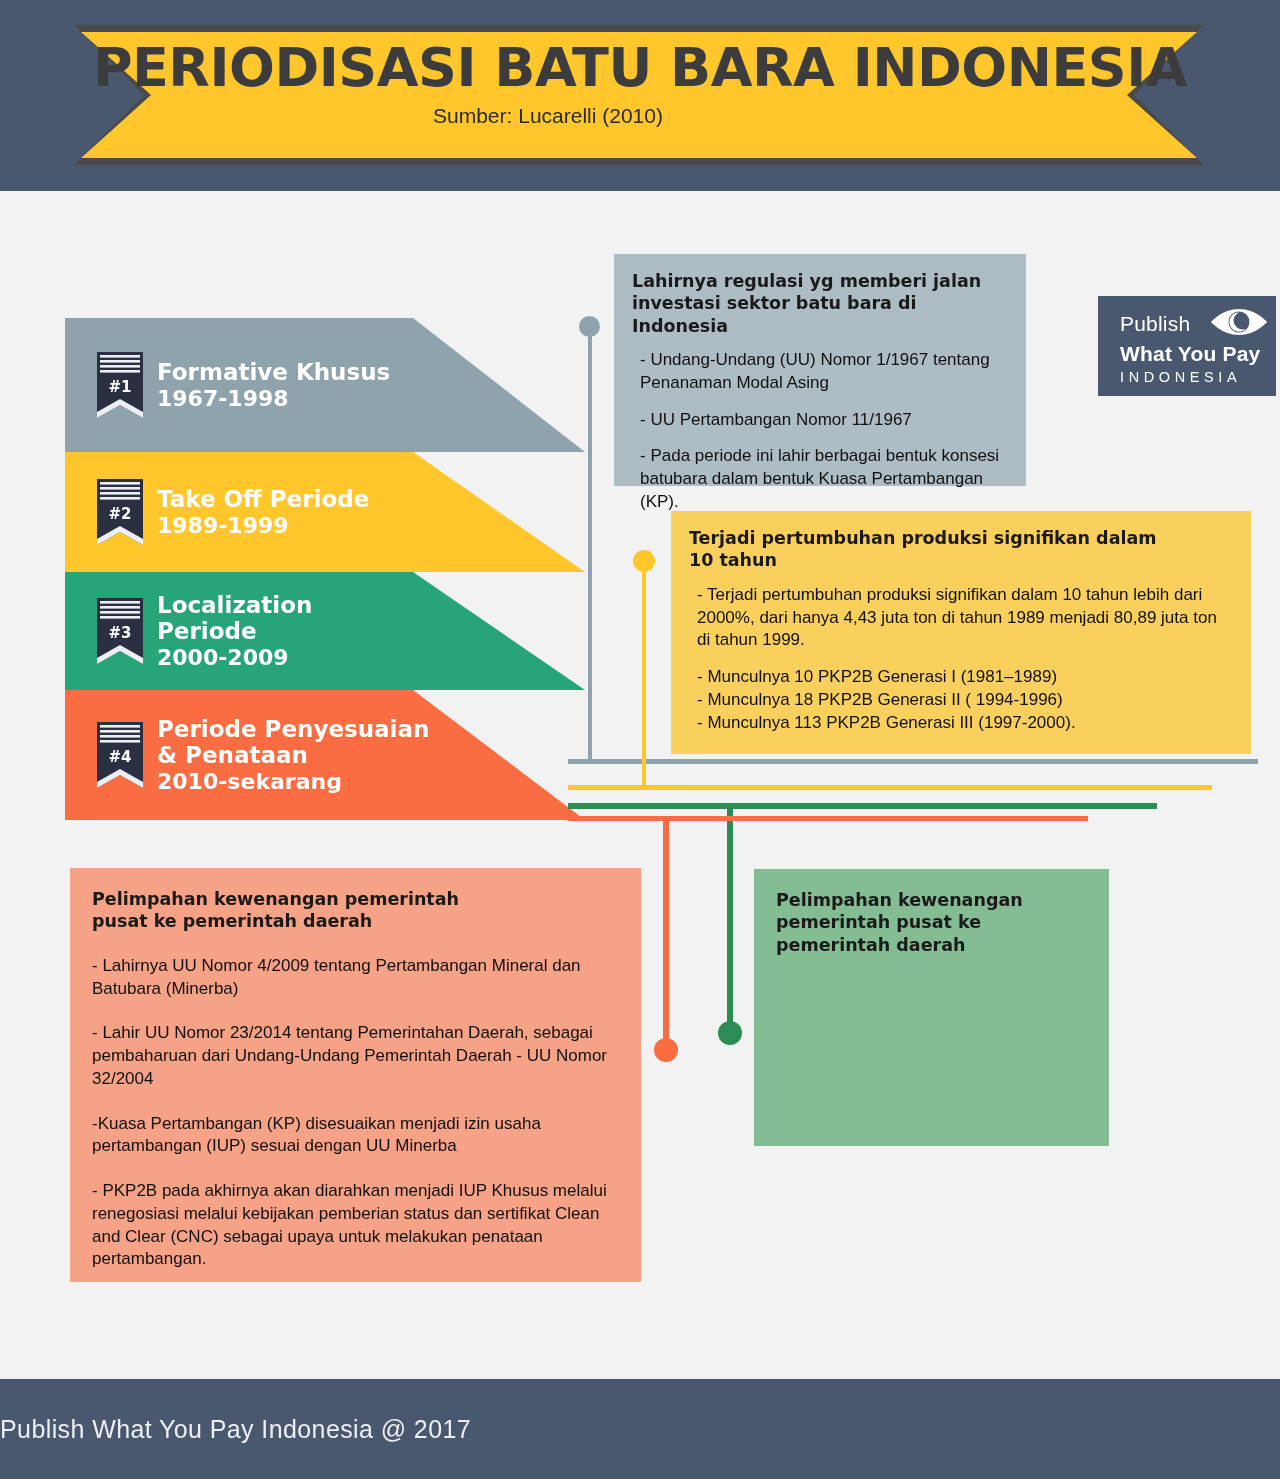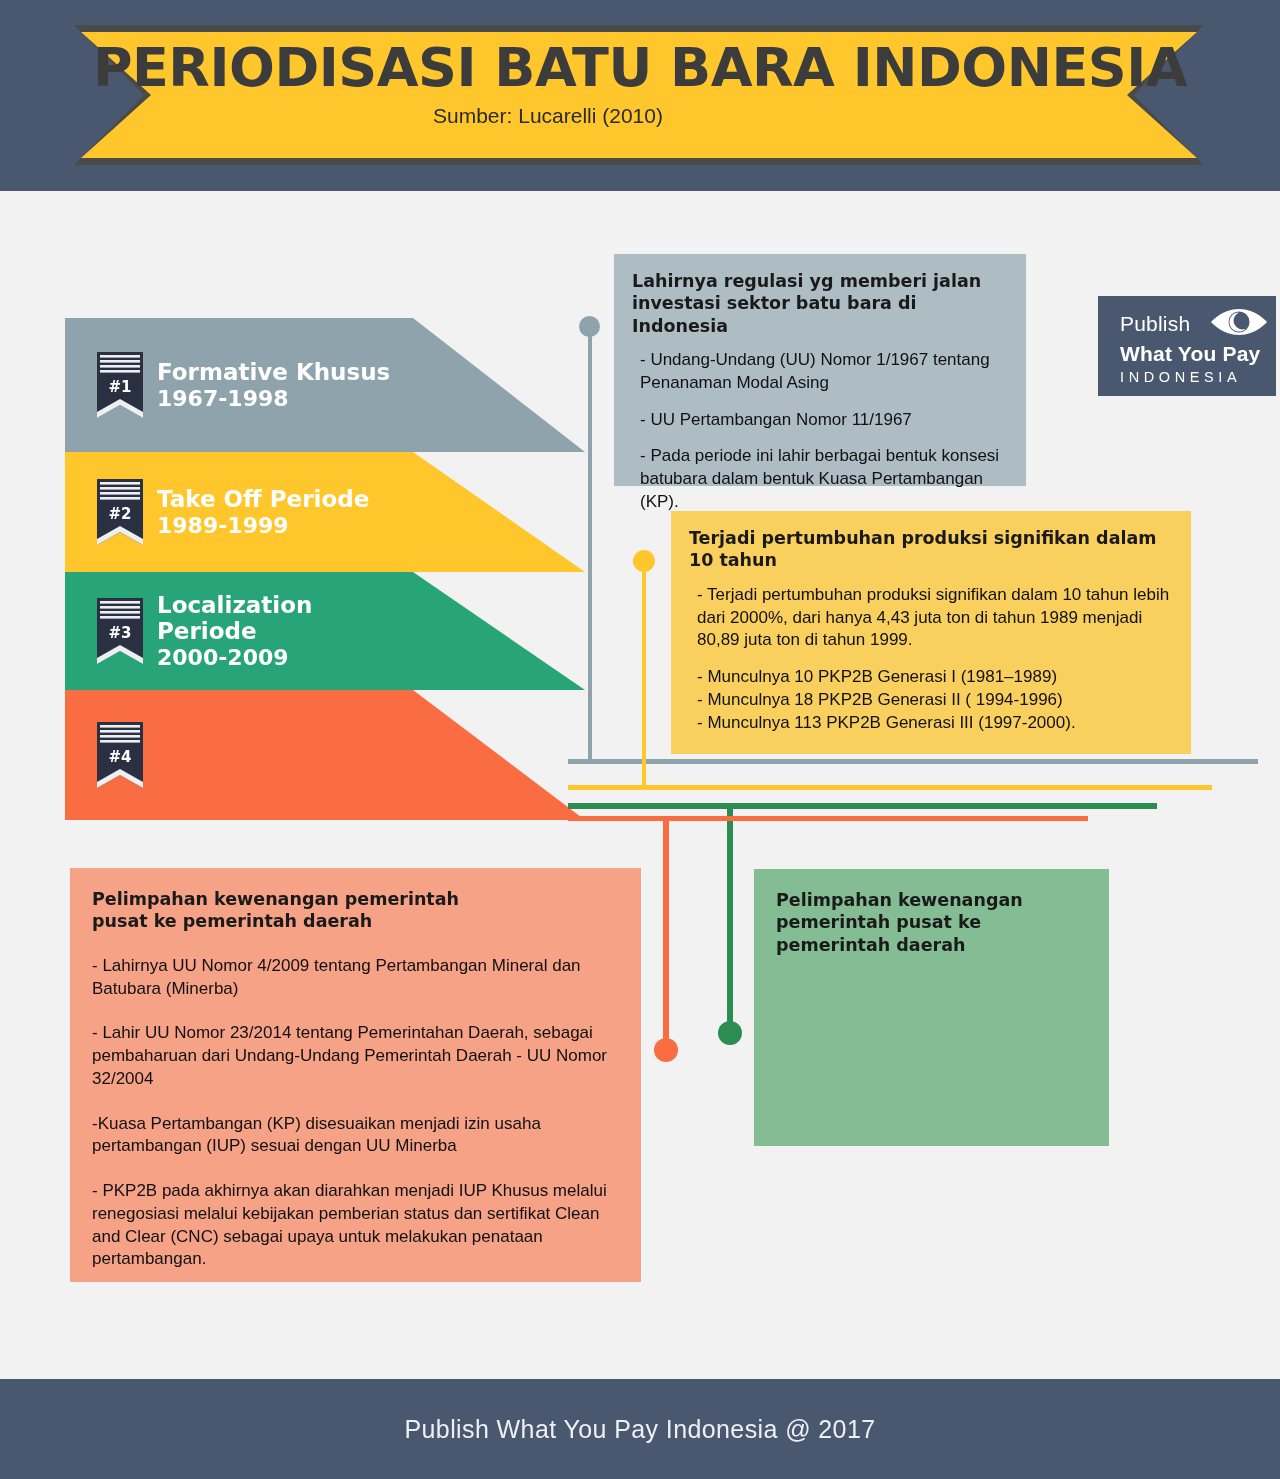--- a/index.html
+++ b/index.html
@@ -95,21 +95,21 @@
              font-family: "Liberation Sans", sans-serif; }
   .logo-t2 { color: #fff; font-size: 21px; font-weight: 700; letter-spacing: .2px;
              font-family: "Liberation Sans", sans-serif; margin-top: 1px;}
   .logo-t3 { color: #fff; font-size: 14.5px; letter-spacing: 4.6px; font-weight: 400;
              margin-top: 3px; font-family: "Liberation Sans", sans-serif; }
 
   
   .footer {
     position: absolute; left: 0; top: 1379px; width: 1280px; height: 100px;
     background: #49586F;
-    display: flex; align-items: center; justify-content: center;
+    display: flex; align-items: center; justify-content: flex-start;
   }
   .footer span {
     color: #EDEFF3; font-size: 25px; letter-spacing: .4px;
     font-family: "Liberation Sans", sans-serif;
   }
 </style>
 </head>
 <body>
 
 <div id="root">
@@ -201,20 +201,25 @@
       <div class="bookmark">
         <svg width="46" height="66" viewBox="0 0 46 66">
           <polygon points="0,0 46,0 46,66 23,53 0,66" fill="#2A3042"></polygon>
           <rect x="3" y="3" width="40" height="2.6" fill="#EDEFF3"></rect>
           <rect x="3" y="8" width="40" height="2.6" fill="#EDEFF3"></rect>
           <rect x="3" y="13" width="40" height="2.6" fill="#EDEFF3"></rect>
           <rect x="3" y="18" width="40" height="2.6" fill="#EDEFF3"></rect>
           <polygon points="0,60 23,47 46,60 46,66 23,53 0,66" fill="#EDEFF3"></polygon>
           <text x="23" y="40" text-anchor="middle" fill="#FFFFFF" font-size="15" font-weight="700" font-family="DejaVu Sans, sans-serif">#4</text>
         </svg>
+      </div>
+      <div class="band-text">
+        <div class="band-name" style="white-space:pre-line;">Periode Penyesuaian
+ &amp; Penataan</div>
+        <div class="band-years">2010-sekarang</div>
       </div>
     </div>
   </div>
 
   <div class="hline" style="left:568px; top:759px; width:690px; height:5px; background:#8FA3AD;"></div>
   <div class="vline" style="left:588px; top:327px; width:4px; height:434px; background:#8FA3AD;"></div>
   <div class="dot" style="left:579px; top:316px; width:21px; height:21px; background:#8FA3AD;"></div>
 
   <div class="hline" style="left:568px; top:785px; width:644px; height:5px; background:#FFC72C;"></div>
   <div class="vline" style="left:642px; top:562px; width:4px; height:224px; background:#FFC72C;"></div>
@@ -228,21 +233,21 @@
   <div class="vline" style="left:663px; top:819px; width:6px; height:230px; background:#FA6D43;"></div>
   <div class="dot" style="left:654px; top:1038px; width:24px; height:24px; background:#FA6D43;"></div>
 
   <div class="callout box-grey" style="left:614px; top:254px; width:412px; height:232px;">
     <h3>Lahirnya regulasi yg memberi jalan investasi sektor batu bara di Indonesia</h3>
     <p>- Undang-Undang (UU) Nomor 1/1967 tentang Penanaman Modal Asing</p>
     <p>- UU Pertambangan Nomor 11/1967</p>
     <p>- Pada periode ini lahir berbagai bentuk konsesi batubara dalam bentuk Kuasa Pertambangan (KP).</p>
   </div>
 
-  <div class="callout box-yellow" style="left:671px; top:511px; width:520px; height:243px;">
+  <div class="callout box-yellow" style="left:671px; top:511px; width:580px; height:243px;">
     <h3 style="max-width:470px;">Terjadi pertumbuhan produksi signifikan dalam 10 tahun</h3>
     <p>- Terjadi pertumbuhan produksi signifikan dalam 10 tahun lebih dari 2000%, dari hanya 4,43 juta ton di tahun 1989 menjadi 80,89 juta ton di tahun 1999.</p>
     <p class="tight">- Munculnya 10 PKP2B Generasi I (1981–1989)</p>
     <p class="tight">- Munculnya 18 PKP2B Generasi II ( 1994-1996)</p>
     <p class="tight">- Munculnya 113 PKP2B Generasi III (1997-2000).</p>
   </div>
 
   <div class="callout box-pink" style="left:70px; top:868px; width:571px; height:414px; padding:20px 22px;">
     <h3 style="max-width:420px; margin-bottom:22px;">Pelimpahan kewenangan pemerintah pusat ke pemerintah daerah</h3>
     <p style="padding-left:0; margin-bottom:22px;">- Lahirnya UU Nomor 4/2009 tentang Pertambangan Mineral dan Batubara (Minerba)</p>

